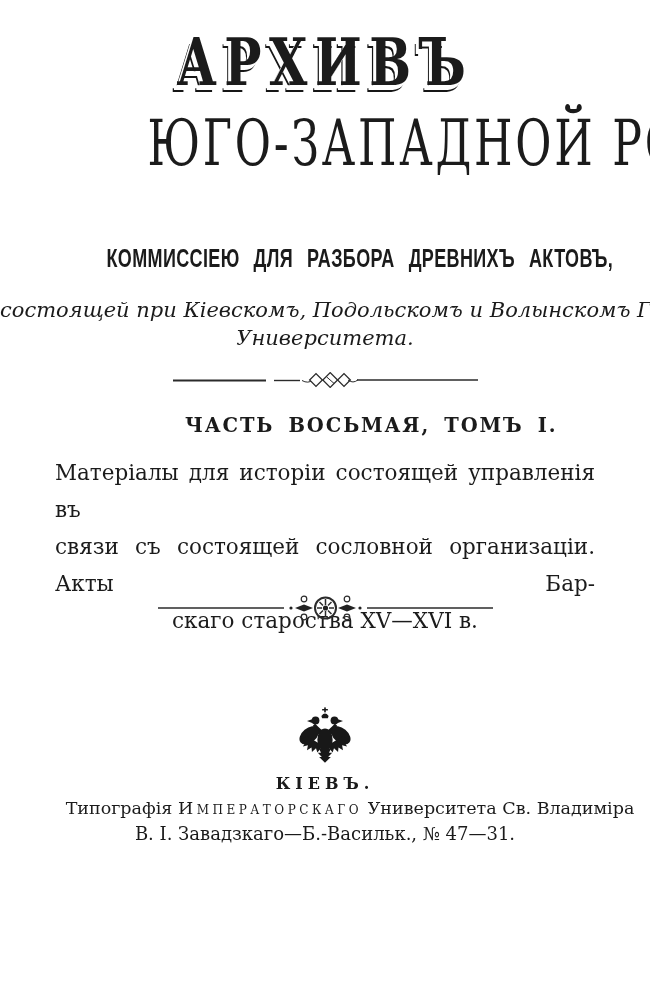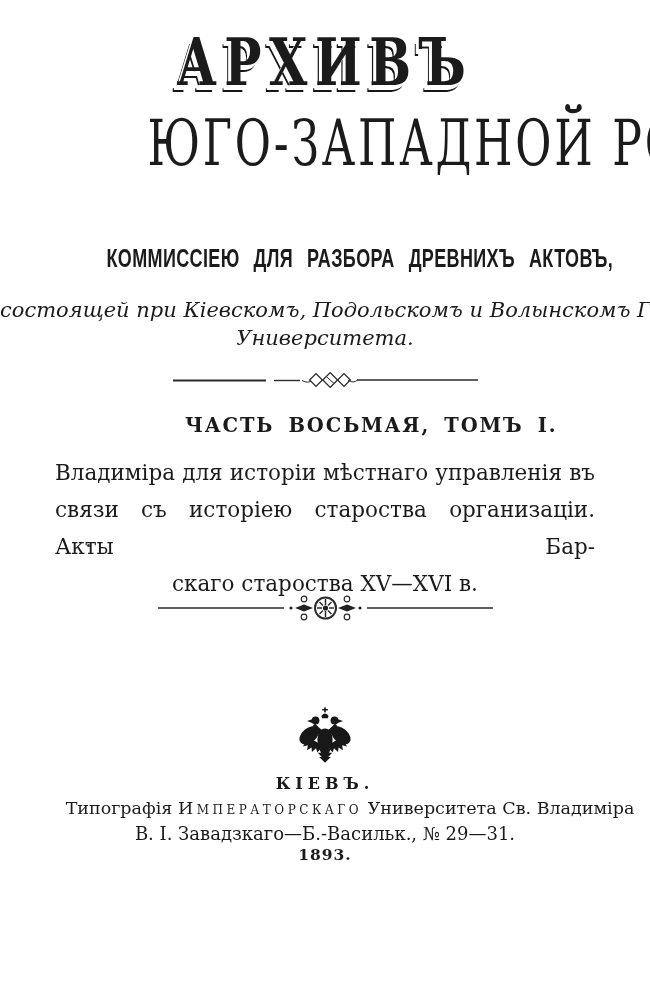--- a/index.html
+++ b/index.html
@@ -85,22 +85,22 @@
         <line x1="184" y1="8" x2="305" y2="8" stroke-width="1.6"></line>
       </g>
     </svg>
   </div>
 
   <div id="part" class="abs">
     <span class="sq">ЧАСТЬ ВОСЬМАЯ, ТОМЪ I.</span>
   </div>
 
   <div id="desc">
-    <div class="jline">Владиміра для исторіи мѣстнаго управленія въ</div>
-    <div class="jline">связи съ исторіею староства организаціи. Акты Бар-</div>
+    <div class="jline">Матеріалы для исторіи состоящей управленія въ</div>
+    <div class="jline">связи съ состоящей сословной организаціи. Акты Бар-</div>
     <div class="cline">скаго староства XV—XVI в.</div>
   </div>
 
   <div id="speck"></div>
 
   <div id="div2" class="abs">
     <svg width="335" height="28" viewBox="0 0 335 28" xmlns="http://www.w3.org/2000/svg">
       <g stroke="#2b2b2b">
         <line x1="0" y1="14" x2="126" y2="14" stroke-width="1.6"></line>
         <line x1="209" y1="14" x2="335" y2="14" stroke-width="1.6"></line>
@@ -149,17 +149,16 @@
   </div>
 
   <div id="city" class="abs">КІЕВЪ.</div>
 
   <div id="imp1" class="abs">
     <span>Типографія</span>
     <span class="smallcaps">Императорскаго</span>
     <span>Университета Св. Владиміра</span>
   </div>
 
-  <div id="imp2" class="abs">В. І. Завадзкаго—Б.-Васильк., № 29—31.</div>
+  <div id="imp2" class="abs">В. І. Завадзкаго—Б.-Васильк., № 47—31.</div>
 
-  <div id="year" class="abs">1893.</div>
 
 </div>
 
 </body></html>

